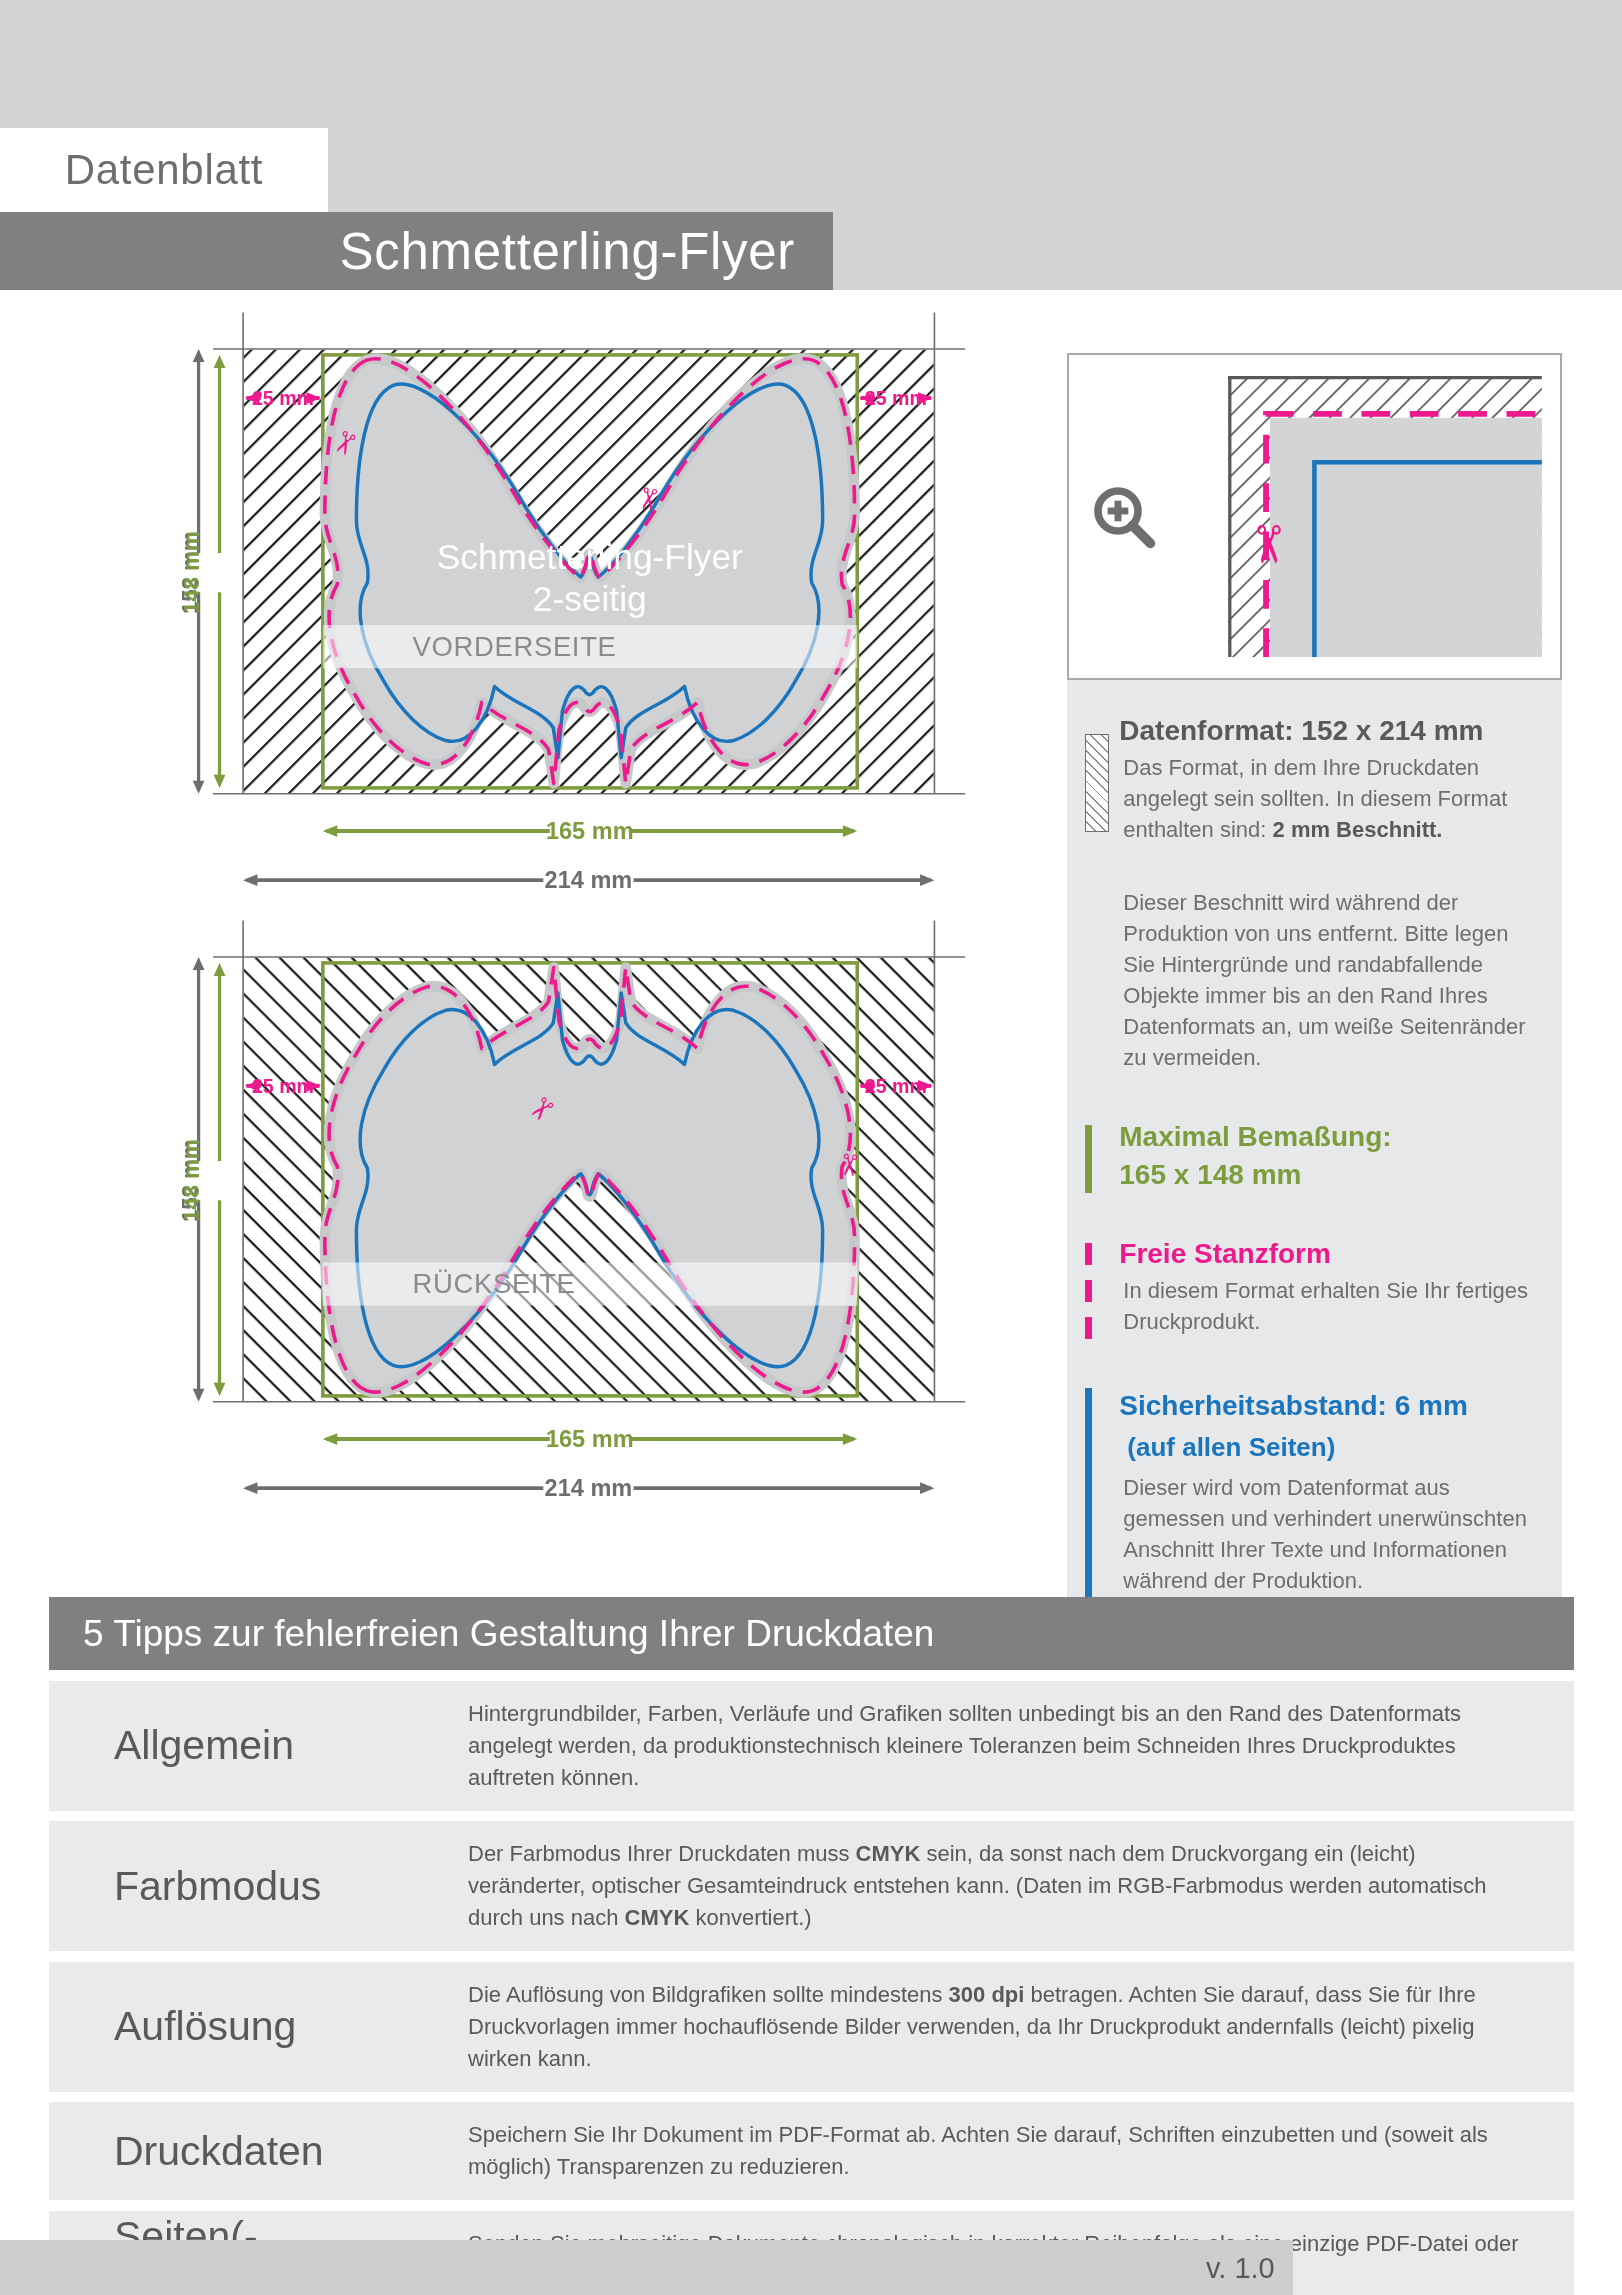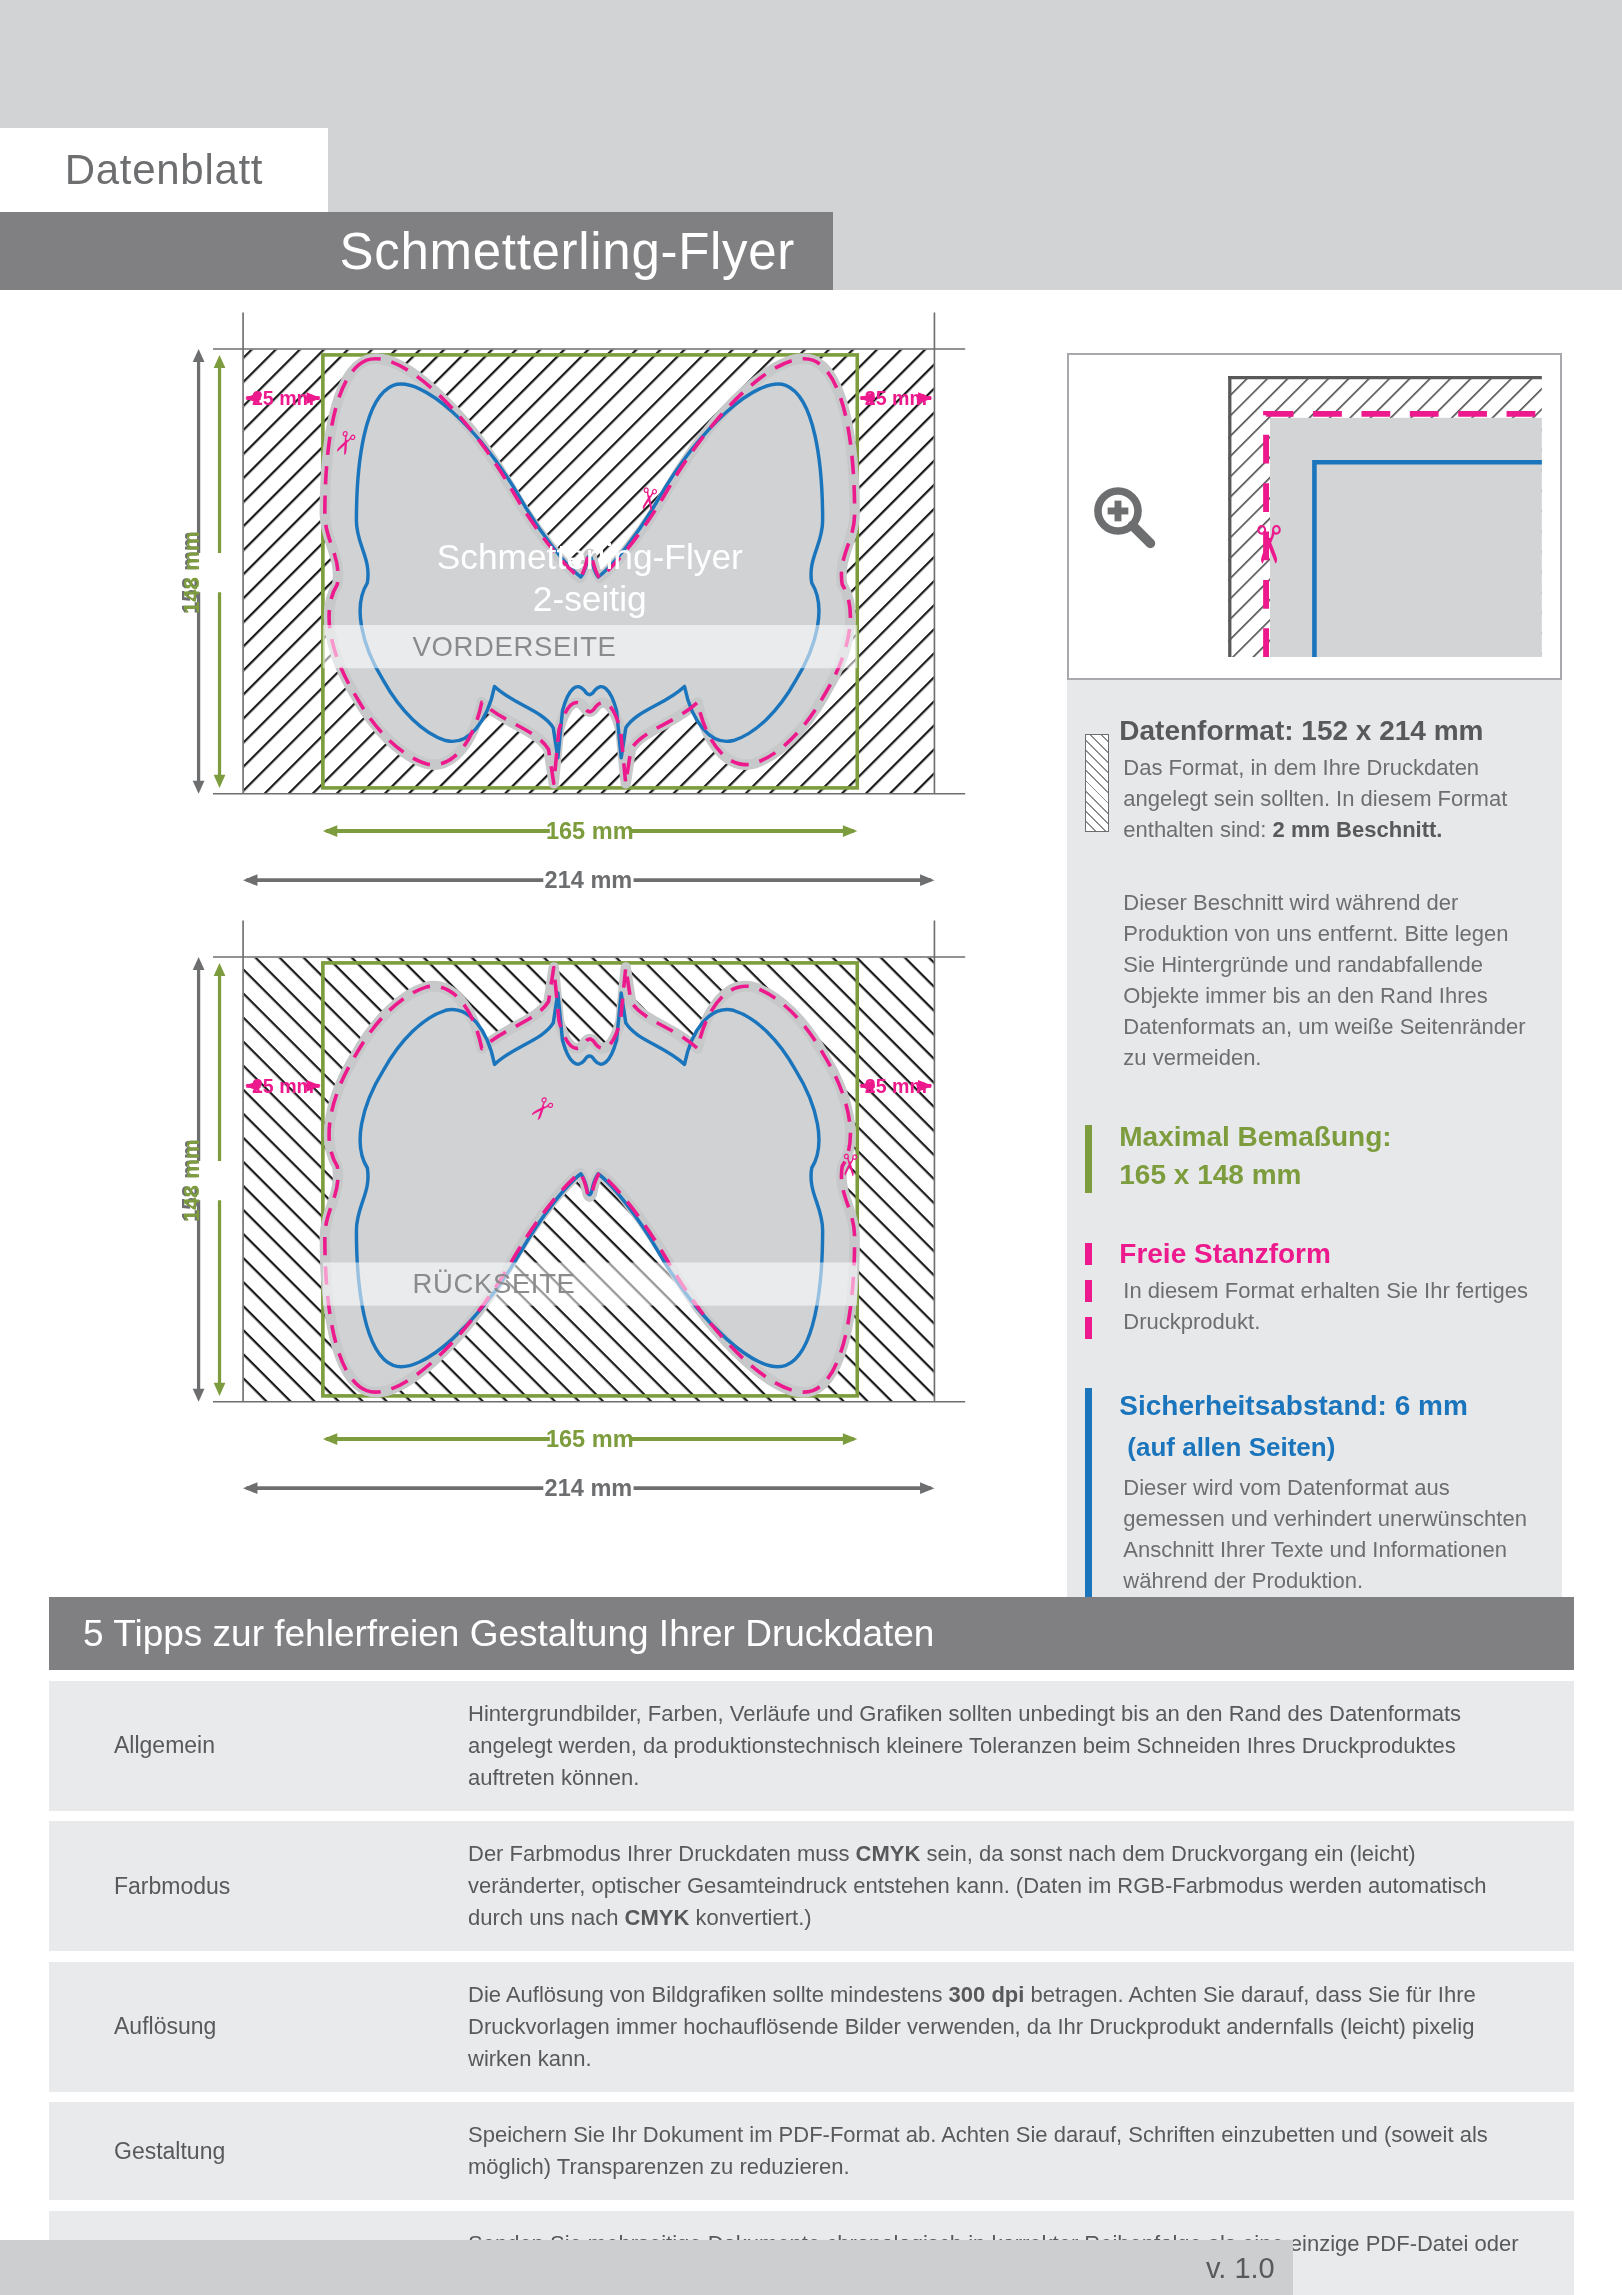--- a/index.html
+++ b/index.html
@@ -44,21 +44,21 @@
   .gap-60{height:34px;} .gap-70{height:42px;}
   .p-body b, .tip-text b{font-weight:bold;color:#58595b;}
   .p-sub{font-size:26px;font-weight:bold;line-height:33px;margin:8px;}
 
   
   .tips{position:absolute;left:49px;top:1597px;width:1525px;}
   .tips-header{height:73px;background:#808083;display:flex;align-items:center;}
   .tips-header span{color:#ffffff;font-size:37px;padding-left:34px;}
   .tip-row{display:flex;background:#e9eaeb;margin-top:10.5px;}
   .tip-label{flex:0 0 419px;box-sizing:border-box;padding-left:65px;display:flex;align-items:center;
-             font-size:23px;color:#58595b;}
+             font-size:41px;color:#58595b;}
   .tip-text{flex:1 1 auto;box-sizing:border-box;padding:17px 52px 17px 0;font-size:22px;
             line-height:32px;color:#58595b;}
 
   
   .footer{position:absolute;left:0;top:2240px;width:1293px;height:56px;background:#cdced0;
           display:flex;align-items:center;justify-content:flex-end;}
   .footer span{font-size:29px;color:#58595b;padding-right:18.3px;}
 </style>
 </head>
 <body>
@@ -331,21 +331,21 @@
     <div class="tip-label">Farbmodus</div>
     <div class="tip-text">Der Farbmodus Ihrer Druckdaten muss <b>CMYK</b> sein, da sonst nach dem Druckvorgang ein (leicht) veränderter, optischer Gesamteindruck entstehen kann. (Daten im RGB-Farbmodus werden automatisch durch uns nach <b>CMYK</b> konvertiert.)</div>
   </div>
 
   <div class="tip-row">
     <div class="tip-label">Auflösung</div>
     <div class="tip-text">Die Auflösung von Bildgrafiken sollte mindestens <b>300 dpi</b> betragen. Achten Sie darauf, dass Sie für Ihre Druckvorlagen immer hochauflösende Bilder verwenden, da Ihr Druckprodukt andernfalls (leicht) pixelig wirken kann.</div>
   </div>
 
   <div class="tip-row">
-    <div class="tip-label">Gestaltung</div>
+    <div class="tip-label">Druckdaten</div>
     <div class="tip-text">Speichern Sie Ihr Dokument im PDF-Format ab. Achten Sie darauf, Schriften einzubetten und (soweit als möglich) Transparenzen zu reduzieren.</div>
   </div>
 
   <div class="tip-row">
     <div class="tip-label">Seiten(-reihenfolge)</div>
     <div class="tip-text">Senden Sie mehrseitige Dokumente chronologisch in korrekter Reihenfolge als eine einzige PDF-Datei oder benennen Sie Einzeldokumente entsprechend mit fortlaufenden Seitennummern.</div>
   </div>
 </div>
   </div>
 

